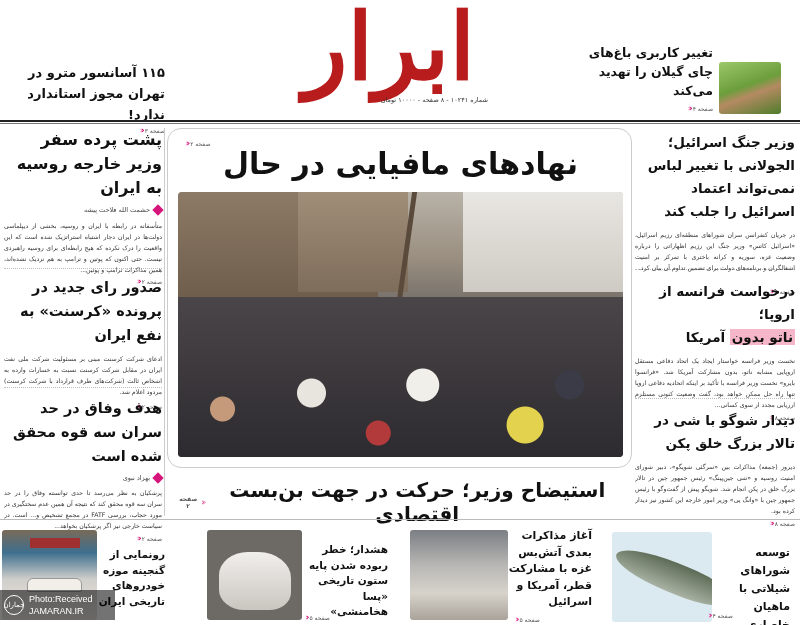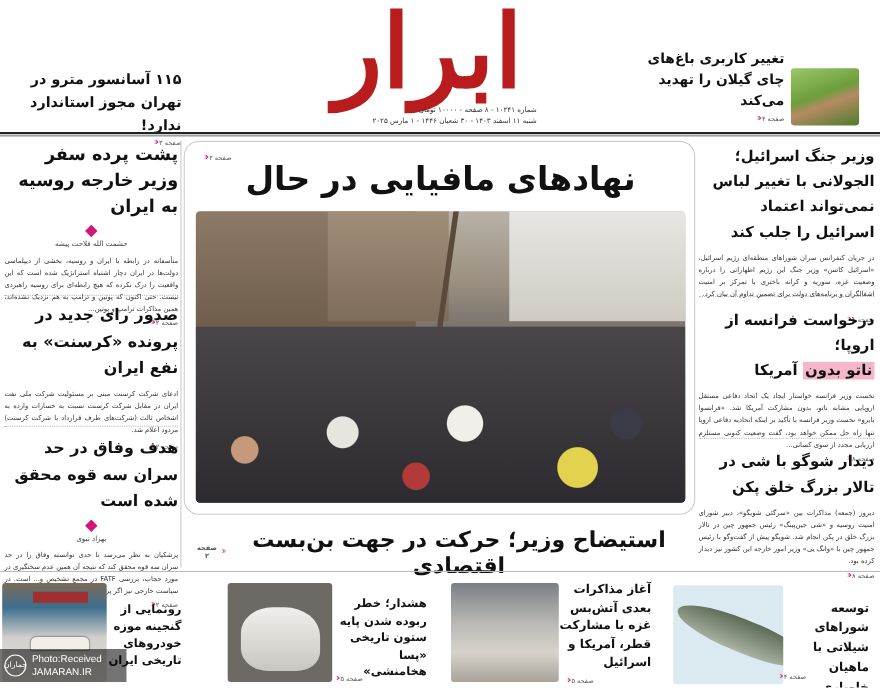--- a/index.html
+++ b/index.html
@@ -13,21 +13,21 @@
     font-family: "DejaVu Serif", serif; font-size: 92px; font-weight: bold; line-height: 95px; color: #b91c1c; letter-spacing: -4px; }
   .masthead-meta { left: 278px; top: 95px; width: 210px; font-size: 6.5px; color: #333; line-height: 10px; text-align: right; }
   .rule-top { left: 0; top: 120px; width: 800px; height: 2px; background: #222; }
   .rule-top2 { left: 0; top: 123px; width: 800px; height: 1px; background: #777; }
 
   .headline { font-weight: bold; color: #111; line-height: 1.35; }
   .ref { font-size: 6px; color: #555; display: flex; align-items: center; gap: 3px; }
   .chev { color: #d6157a; font-size: 9px; letter-spacing: -3px; font-weight: bold; }
   .chev-light { color: #f2a8cc; }
 
-  .byline { font-size: 6.5px; color: #444; display: flex; align-items: center; gap: 4px; flex-direction: column; }
+  .byline { font-size: 6.5px; color: #444; display: flex; align-items: center; gap: 4px; }
   .diamond { width: 8px; height: 8px; background: #d6157a; transform: rotate(45deg); display: inline-block; }
 
   .body-text { font-size: 6.2px; color: #333; line-height: 11px; text-align: justify; }
 
   .sep { height: 1px; border-top: 1px dotted #bbb; }
 
   
   .main-box { left: 167px; top: 128px; width: 465px; height: 340px; border: 1px solid #ccc; border-radius: 14px; }
   .main-headline { left: 178px; top: 143px; width: 445px; font-size: 30px; text-align: center; font-weight: 900; line-height: 42px; }
   .main-photo { left: 178px; top: 192px; width: 445px; height: 265px; border-radius: 4px; overflow: hidden;
@@ -55,21 +55,20 @@
   .wm-logo { width: 20px; height: 20px; border: 1.5px solid #fff; border-radius: 50%; font-size: 7px; display:flex; align-items:center; justify-content:center; }
 
   .vline { width: 1px; background: #ccc; }
 </style>
 </head>
 <body>
 
 <div class="abs masthead-logo">ابرار</div>
 <div class="abs masthead-meta">
   <div>شماره ۱۰۲۴۱ - ۸ صفحه - ۱۰۰۰۰ تومان</div>
-  <div>شنبه ۱۱ اسفند ۱۴۰۳ - ۳۰ شعبان ۱۴۴۶ - ۱ مارس ۲۰۲۵</div>
 </div>
 
 <div class="abs" style="right:19px; top:40px; width:195px; height:76px;">
   <div class="abs" style="right:0; top:22px; width:62px; height:52px; border-radius:3px; background: linear-gradient(160deg,#9cc86a 0%,#6c9e3c 45%,#b58a62 60%,#4e7d2b 100%);"></div>
   <div class="abs headline" style="right:68px; top:3px; width:125px; font-size:12.5px; line-height:19px;">تغییر کاربری باغ‌های چای گیلان را تهدید می‌کند</div>
   <div class="abs ref" style="right:68px; top:63px;">
     <span>صفحه ۴</span>
     <span class="chev">‹<span class="chev-light">‹‹</span></span>
   </div>
 </div>

